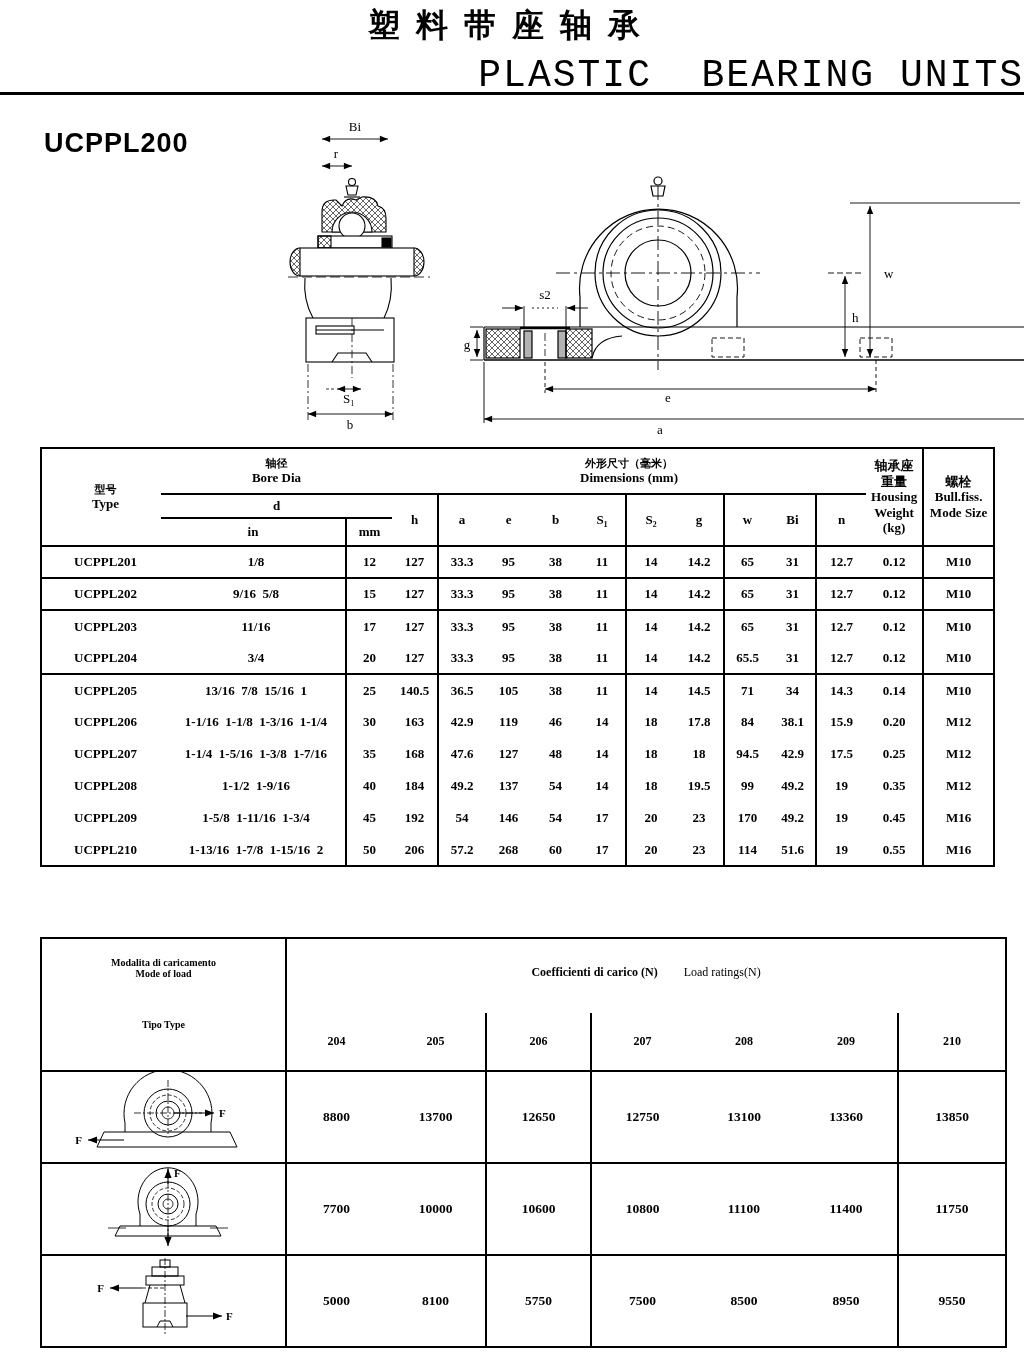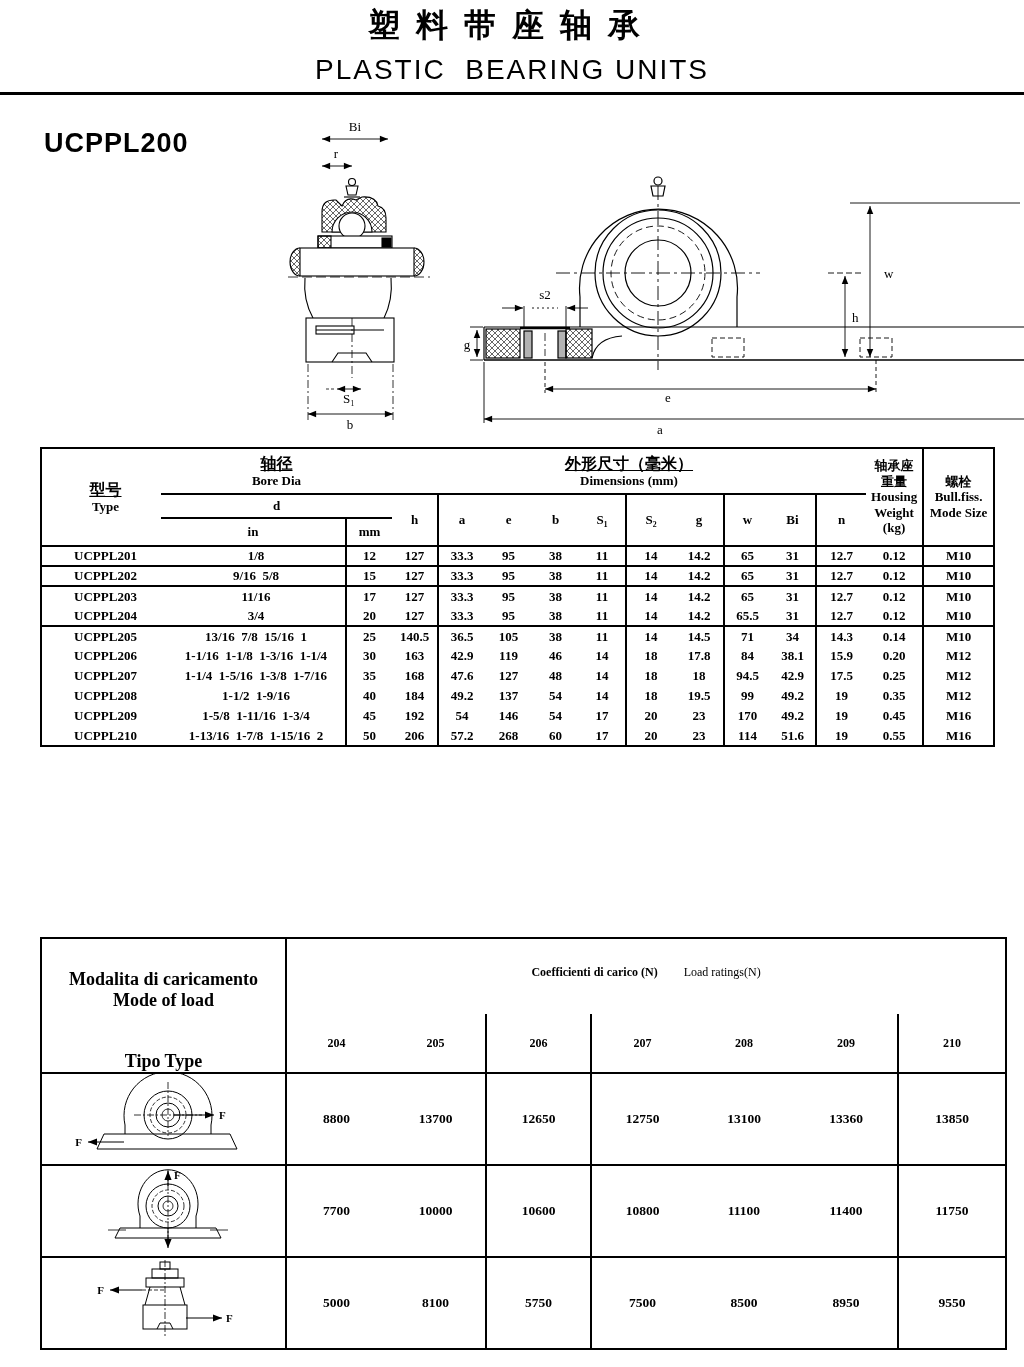--- a/index.html
+++ b/index.html
@@ -2,48 +2,48 @@
 <html><head>
 <meta charset="utf-8">
 <style>
   html,body { margin:0; padding:0; background:#e8e8e8; }
   .canvas { position:relative; width:1024px; height:1367px; background:#ffffff; color:#000;
             font-family:"Liberation Serif","DejaVu Serif",serif; overflow:hidden; }
   .abs { position:absolute; }
   .title-zh { top:4px; left:0; width:1024px; text-align:center;
               font-family:"DejaVu Sans","Liberation Sans",sans-serif;
               font-size:32px; font-weight:bold; letter-spacing:16px; }
-  .title-en { top:54px; left:0; width:1024px; text-align:center;
-              font-family:Liberation Sans, sans-serif;
-              font-size:28px; letter-spacing:2px; white-space:pre; }
+  .title-en { top:54px; left:0; width:1024px; text-align:right;
+              font-family:Liberation Mono, monospace;
+              font-size:38px; letter-spacing:2px; white-space:pre; }
   .rule { top:92px; left:0; width:1024px; height:3px; background:#000; }
   .series { top:128px; left:44px; font-family:"Liberation Sans","DejaVu Sans",sans-serif;
             font-size:27px; font-weight:bold; letter-spacing:1px;text-align:right; }
 
   table { border-collapse:collapse; table-layout:fixed; }
   .dim-table { left:40px; top:447px; width:953px; border:2px solid #000; }
   .dim-table th, .dim-table td { padding:0; margin:0; text-align:center; vertical-align:middle;
             font-weight:bold; font-size:13px; line-height:1.2; overflow:hidden; }
   .br { border-right:2px solid #000; }
   .bb { border-bottom:2px solid #000; }
   tr.rb > td { border-bottom:2px solid #000; }
   tr.hr1 { height:46px; } tr.hr2 { height:24px; } tr.hr3 { height:28px; }
-  .dim-table tbody tr { height:20px; }
+  .dim-table tbody tr { height:32px; }
   .l { text-align:center; }
   .pl8 { padding-left:8px !important; }
   .pl6 { padding-left:6px !important; white-space:pre; }
-  .hz { font-size:16px;text-decoration:underline; }
+  .hz { font-size:11px; }
   .wh { font-size:12px; line-height:1.12; }
 
   .load-table { left:40px; top:937px; width:965px; border:2px solid #000; }
   .load-table th, .load-table td { padding:0; text-align:center; vertical-align:middle;
             font-weight:bold; font-size:12px; overflow:hidden; }
   tr.lh1 { height:75px; } tr.lh2 { height:58px; } tr.lr { height:91px; }
   tr.lr > td { font-size:13.5px; }
-  th.mode { vertical-align:top; padding-top:30px; font-size:18px; }
+  th.mode { vertical-align:top; padding-top:18px; font-size:10px; }
   th.mode .tipo-line { margin-top:40px; }
   th.mode .thin { font-weight:bold; }
   th.ratings { vertical-align:top; padding-top:26px; font-size:12px; }
   th.ratings .thin { font-weight:normal; }
   th.ratings .gap { display:inline-block; width:26px; }
   td.icon-cell { vertical-align:middle; }
 
   svg text { font-family:"Liberation Serif","DejaVu Serif",serif; }
 </style>
 </head>

